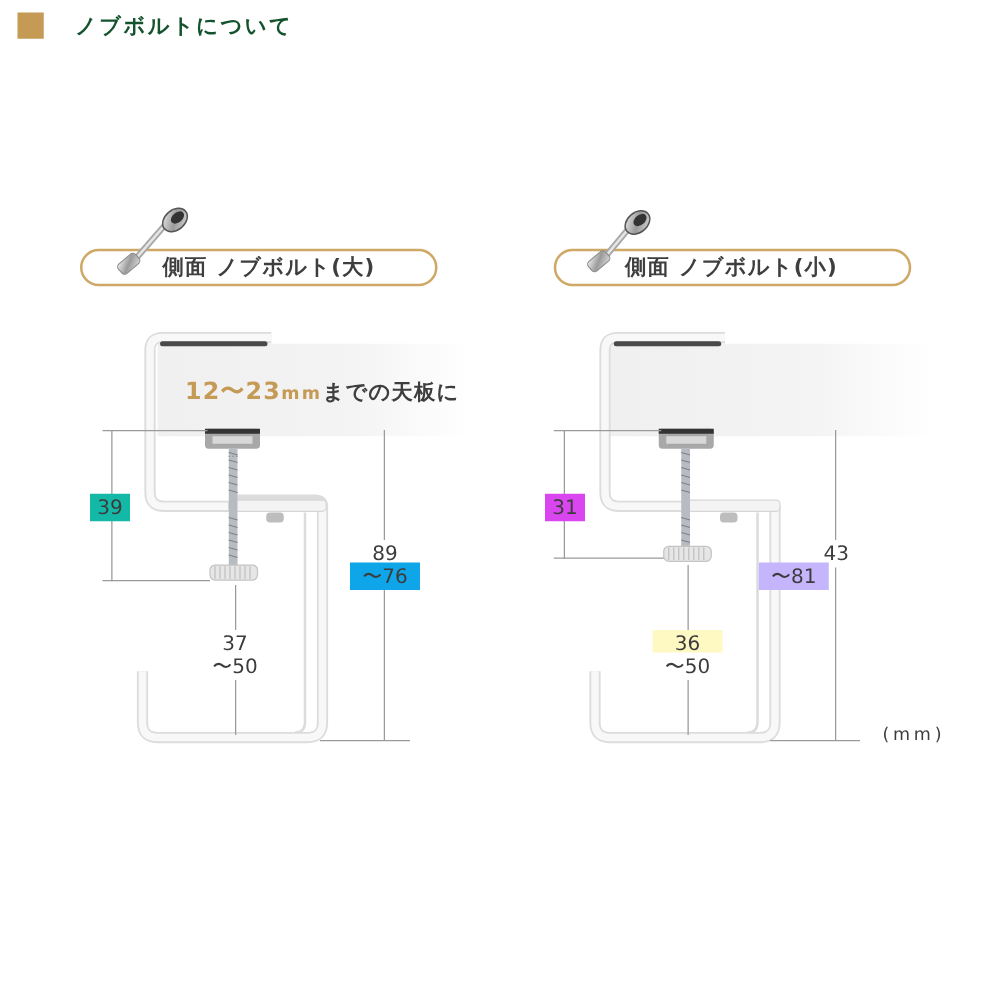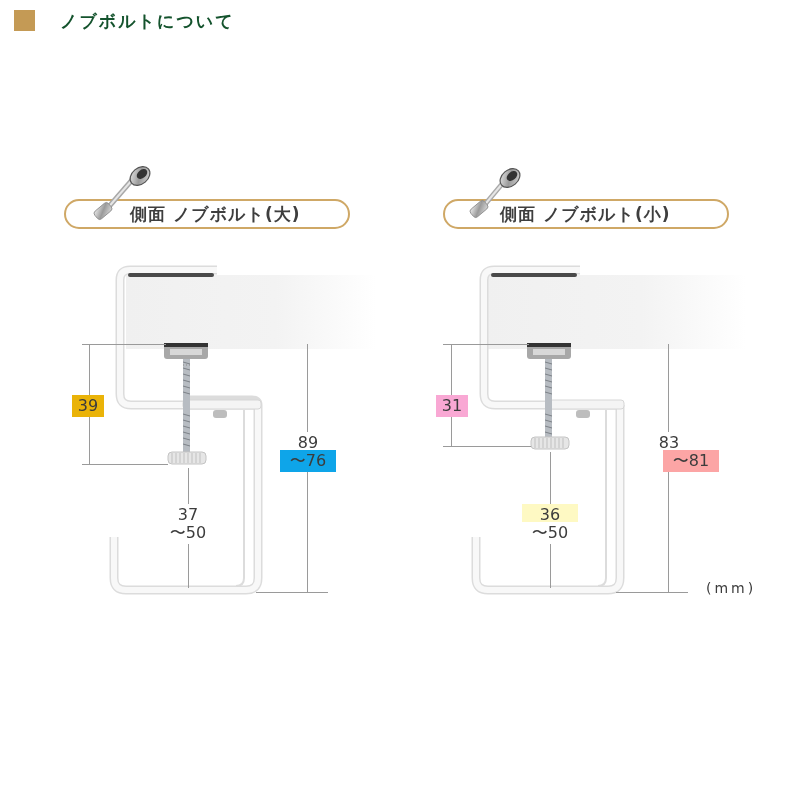--- a/index.html
+++ b/index.html
@@ -43,20 +43,23 @@
       </linearGradient>
     </defs>
     <line x1="18" y1="48" x2="44" y2="18" stroke="#a8a8a8" stroke-width="5"></line>
     <line x1="18" y1="48" x2="44" y2="18" stroke="#e6e6e6" stroke-width="2"></line>
     <ellipse cx="52" cy="14" rx="11" ry="8" transform="rotate(-40 52 14)" fill="url(#metalA)" stroke="#555" stroke-width="1.2"></ellipse>
     <ellipse cx="54" cy="12" rx="6" ry="4" transform="rotate(-40 54 12)" fill="#333"></ellipse>
     <rect x="6" y="44" width="18" height="10" rx="3" transform="rotate(-40 15 49)" fill="url(#metalA)" stroke="#888" stroke-width="0.8"></rect>
   </svg>
 
   <div class="abs board" style="left:126px;top:275px;width:250px;"></div>
+  <div class="abs board-text" style="left:148px;top:302px;">
+    <span class="num">12</span><span class="num">〜</span><span class="num">23</span><span class="unit">mm</span><span class="rest">までの天板に</span>
+  </div>
 
   <svg class="abs" style="left:0;top:0;" width="400" height="800" viewBox="0 0 400 800">
 
     <path d="M 217 270 L 130 270 Q 120 270 120 280 L 120 394 Q 120 405 131 405 L 258 405" fill="none" stroke="#dcdcdc" stroke-width="9" stroke-linejoin="round"></path>
     <path d="M 217 270 L 130 270 Q 120 270 120 280 L 120 394 Q 120 405 131 405 L 258 405" fill="none" stroke="#f8f8f8" stroke-width="6" stroke-linejoin="round"></path>
 
     <rect x="128" y="273" width="86" height="4" rx="2" fill="#4a4a4a"></rect>
 
     <path d="M 258 405 Q 258 400 252 400 L 188 400 M 258 405 L 258 578 Q 258 590 246 590 L 126 590 Q 114 590 114 578 L 114 537" fill="none" stroke="#dcdcdc" stroke-width="9" stroke-linejoin="round"></path>
     <path d="M 244 410 L 244 578 Q 244 586 236 586" fill="none" stroke="#dcdcdc" stroke-width="2"></path>
@@ -77,21 +80,21 @@
     <path d="M172 453 V463 M176 453 V463 M180 453 V463 M184 453 V463 M188 453 V463 M192 453 V463 M196 453 V463 M200 453 V463" stroke="#c0c0c0" stroke-width="1"></path>
   </svg>
 
   <div class="abs dim-line-h" style="left:82px;top:344px;width:84px;"></div>
   <div class="abs dim-line-h" style="left:82px;top:464px;width:86px;"></div>
   <div class="abs dim-line-v" style="left:89px;top:344px;height:121px;"></div>
   <div class="abs dim-line-v" style="left:188px;top:468px;height:120px;"></div>
   <div class="abs dim-line-v" style="left:307px;top:344px;height:248px;"></div>
   <div class="abs dim-line-h" style="left:256px;top:592px;width:72px;"></div>
 
-  <div class="abs dim-text" style="left:72px;top:395px;width:32px;background:#eab308;">39</div>
+  <div class="abs dim-text" style="left:72px;top:395px;width:32px;background:#14b8a6;">39</div>
   <div class="abs dim-text" style="left:160px;top:504px;width:56px;background:#fff;">37</div>
   <div class="abs dim-text" style="left:160px;top:522px;width:56px;background:#fff;">〜50</div>
   <div class="abs dim-text" style="left:280px;top:432px;width:56px;background:#fff;">89</div>
   <div class="abs dim-text" style="left:280px;top:450px;width:56px;background:#0ea5e9;">〜76</div>
 </div>
 
 <div class="abs" style="left:0;top:0;width:782px;height:800px;pointer-events:none;border-radius:16px;">
 
   <div class="abs pill" style="left:443px;top:199px;width:286px;"></div>
   <div class="abs pill-label" style="left:500px;top:200px;">側面 ノブボルト(小)</div>
@@ -131,20 +134,20 @@
     <path d="M535 438 V448 M539 438 V448 M543 438 V448 M547 438 V448 M551 438 V448 M555 438 V448 M559 438 V448 M563 438 V448" stroke="#c0c0c0" stroke-width="1"></path>
   </svg>
 
   <div class="abs dim-line-h" style="left:443px;top:344px;width:86px;"></div>
   <div class="abs dim-line-h" style="left:443px;top:446px;width:88px;"></div>
   <div class="abs dim-line-v" style="left:451px;top:344px;height:103px;"></div>
   <div class="abs dim-line-v" style="left:550px;top:452px;height:136px;"></div>
   <div class="abs dim-line-v" style="left:668px;top:344px;height:248px;"></div>
   <div class="abs dim-line-h" style="left:616px;top:592px;width:72px;"></div>
 
-  <div class="abs dim-text" style="left:436px;top:395px;width:32px;background:#f9a8d4;">31</div>
+  <div class="abs dim-text" style="left:436px;top:395px;width:32px;background:#d946ef;">31</div>
   <div class="abs dim-text" style="left:522px;top:504px;width:56px;background:#fef9c3;">36</div>
   <div class="abs dim-text" style="left:522px;top:522px;width:56px;background:#fff;">〜50</div>
-  <div class="abs dim-text" style="left:641px;top:432px;width:56px;background:#fff;">83</div>
-  <div class="abs dim-text" style="left:663px;top:450px;width:56px;background:#fca5a5;">〜81</div>
+  <div class="abs dim-text" style="left:641px;top:432px;width:56px;background:#fff;">43</div>
+  <div class="abs dim-text" style="left:607px;top:450px;width:56px;background:#c4b5fd;">〜81</div>
 
   <div class="abs unit-label" style="left:706px;top:580px;">(mm)</div>
 </div>
 
 </body></html>

